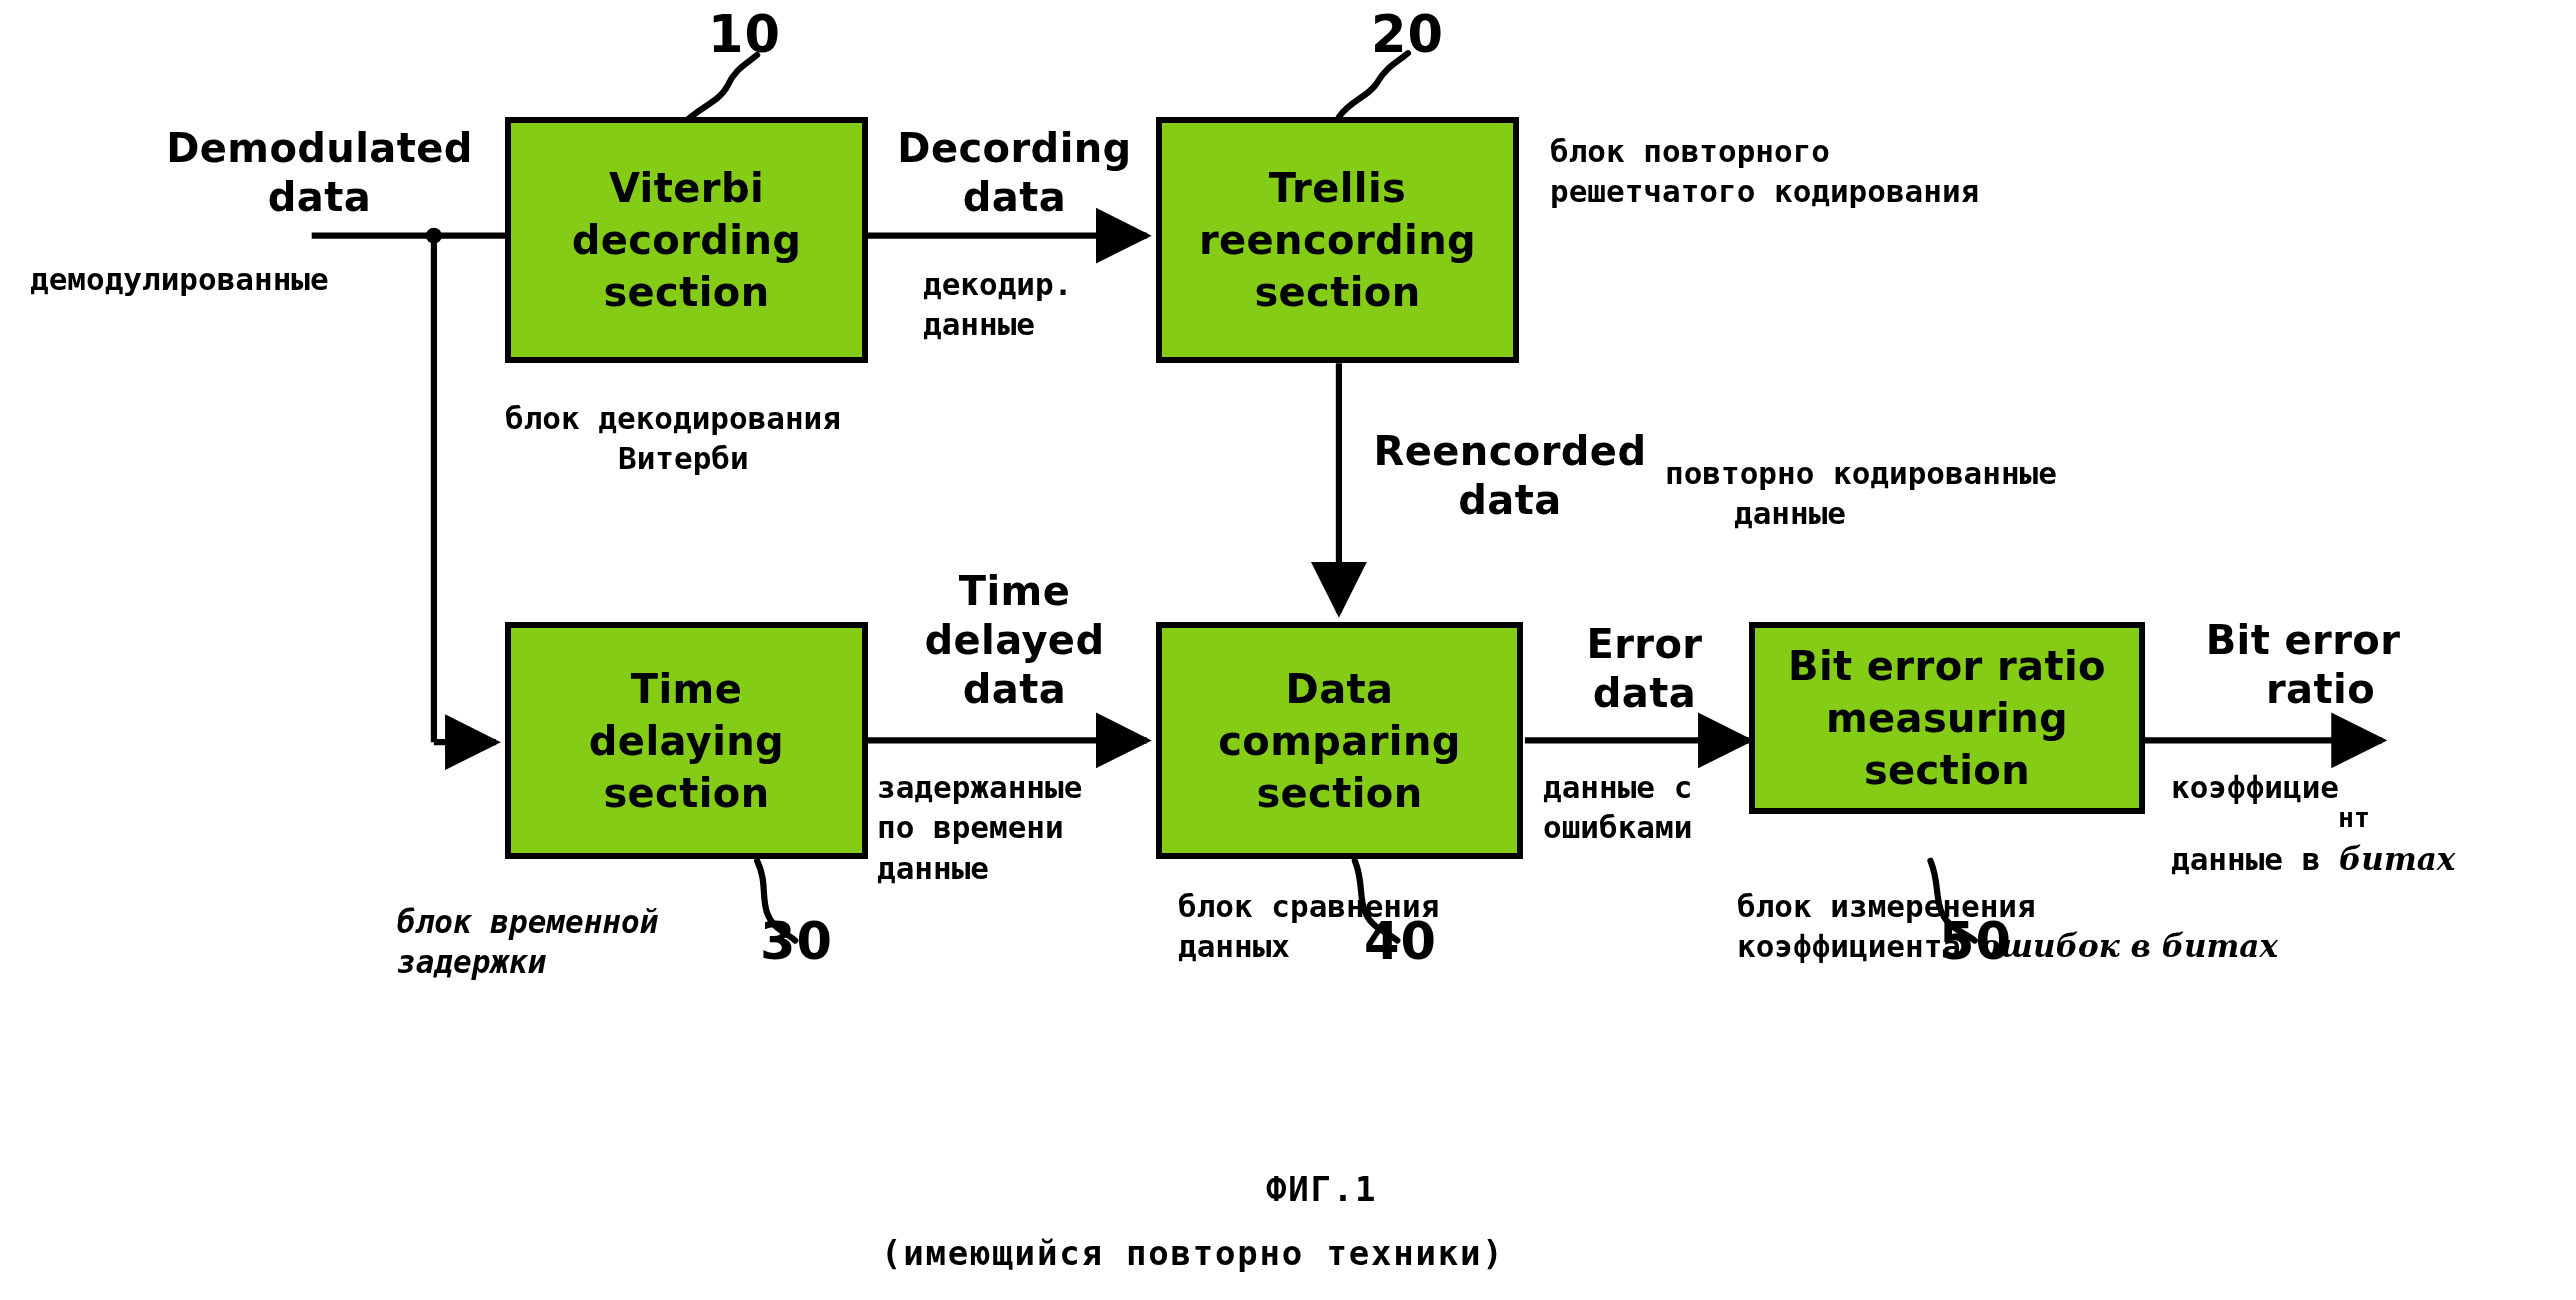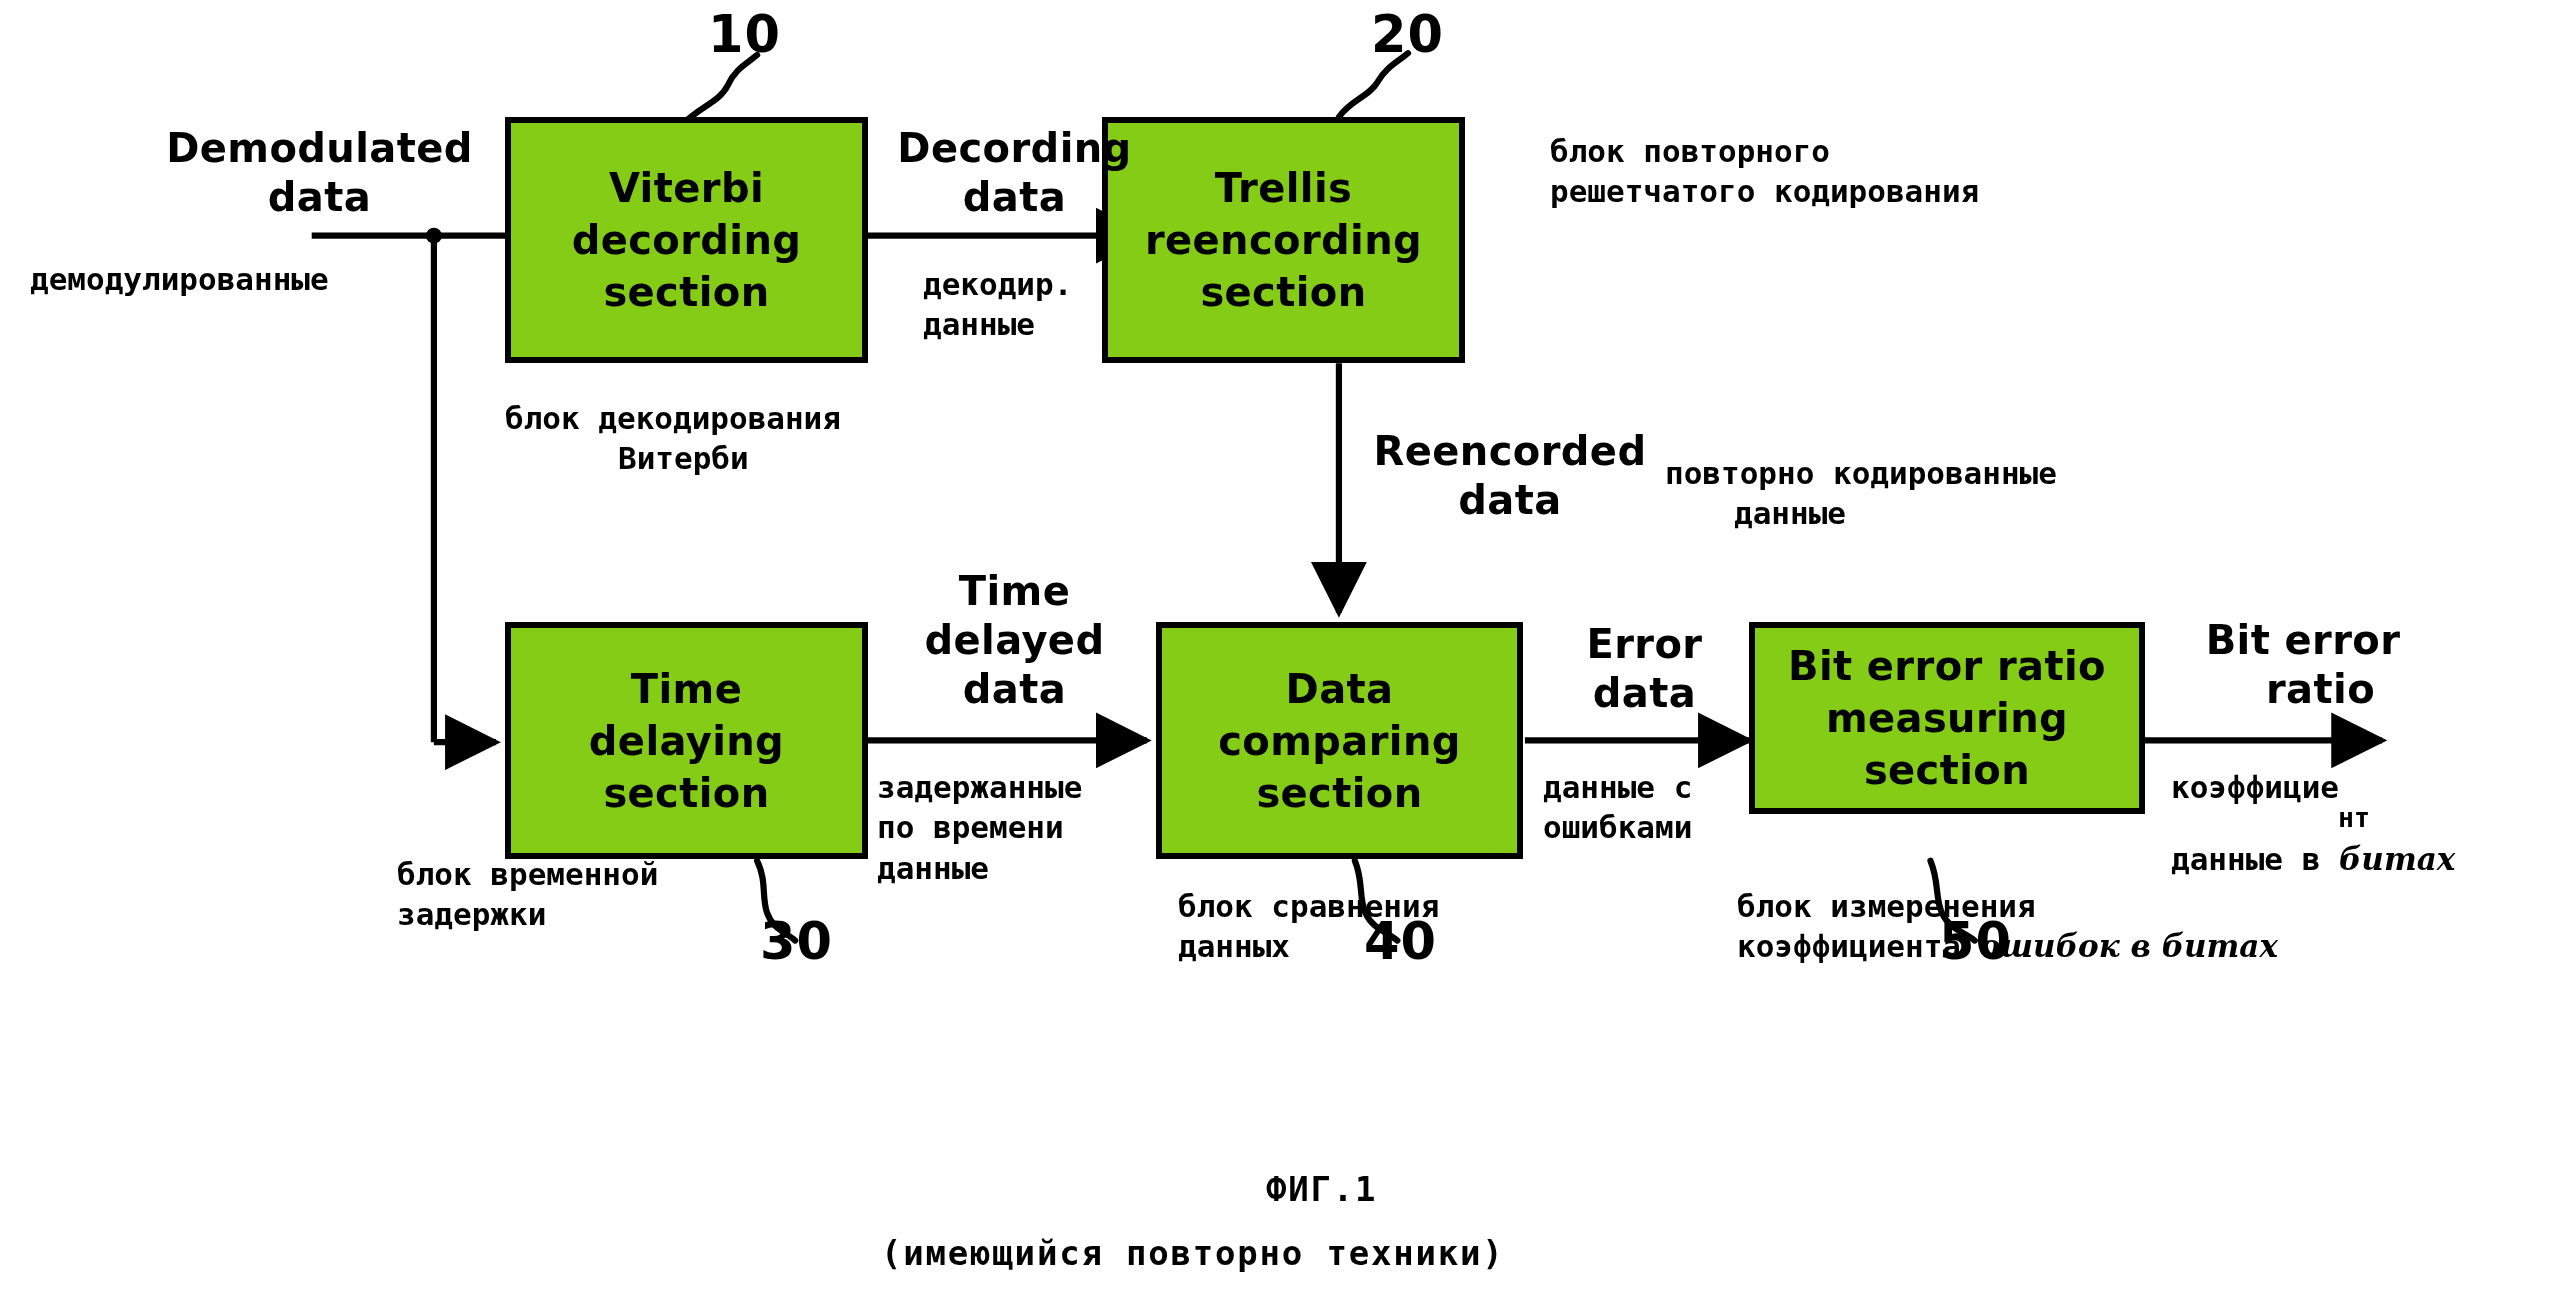--- a/index.html
+++ b/index.html
@@ -142,38 +142,38 @@
     <span>Viterbi</span>
     <span>decording</span>
     <span>section</span>
   </div>
   <div class="refnum" style="left:708px; top:5.3px;">10</div>
   <div class="rus" style="left:505px; top:398px;">
     <span>блок декодирования</span>
     <span style="margin-left:113px;">Витерби</span>
   </div>
 
-  <div class="block" style="left:1102px; top:117px; width:363px; height:246px;">
+  <div class="block" style="left:1156px; top:117px; width:363px; height:246px;">
     <span>Trellis</span>
     <span>reencording</span>
     <span>section</span>
   </div>
   <div class="refnum" style="left:1371px; top:5.3px;">20</div>
   <div class="rus" style="left:1550px; top:131px;">
     <span>блок повторного</span>
     <span>решетчатого кодирования</span>
   </div>
 
   <div class="block" style="left:505px; top:622px; width:363px; height:237px;">
     <span>Time</span>
     <span>delaying</span>
     <span>section</span>
   </div>
   <div class="refnum" style="left:760px; top:912px;">30</div>
-  <div class="rus" style="left:397px; top:854px;">
+  <div class="rus" style="left:397px; top:902px;font-style:italic;">
     <span>блок временной</span>
     <span>задержки</span>
   </div>
 
   <div class="block" style="left:1156px; top:622px; width:367px; height:237px;">
     <span>Data</span>
     <span>comparing</span>
     <span>section</span>
   </div>
   <div class="refnum" style="left:1364px; top:912px;">40</div>

